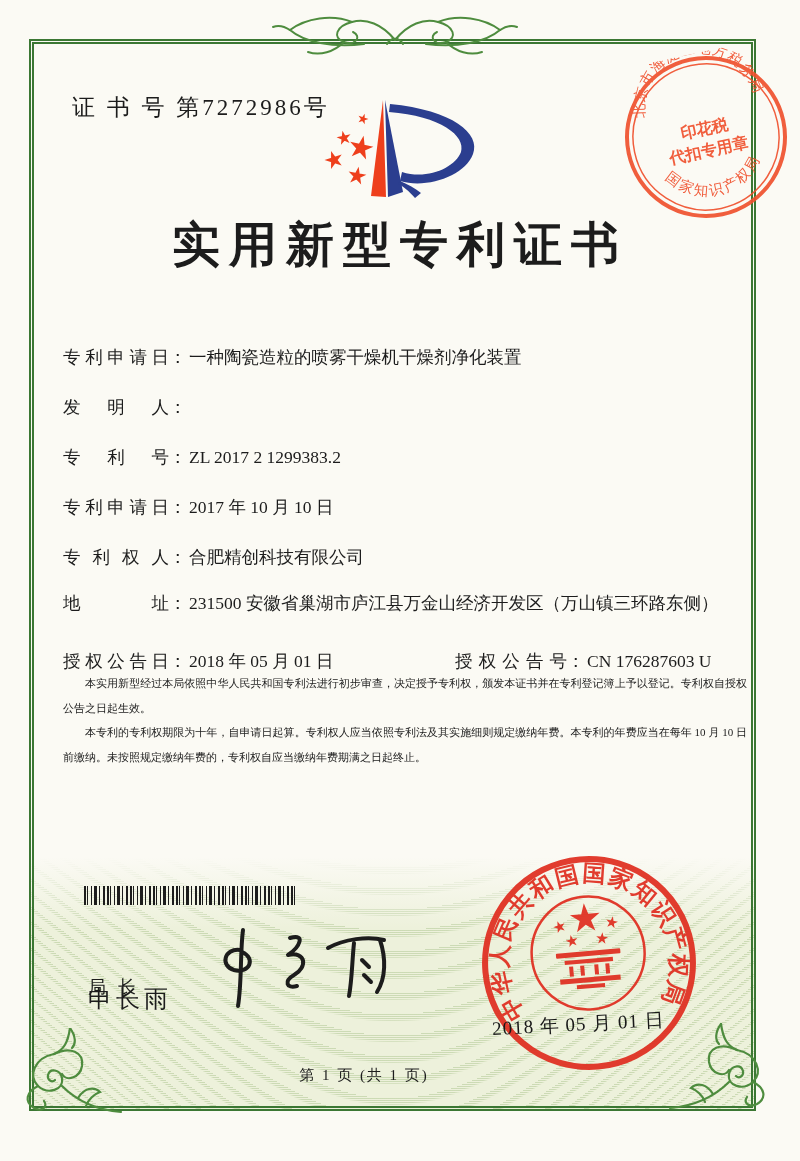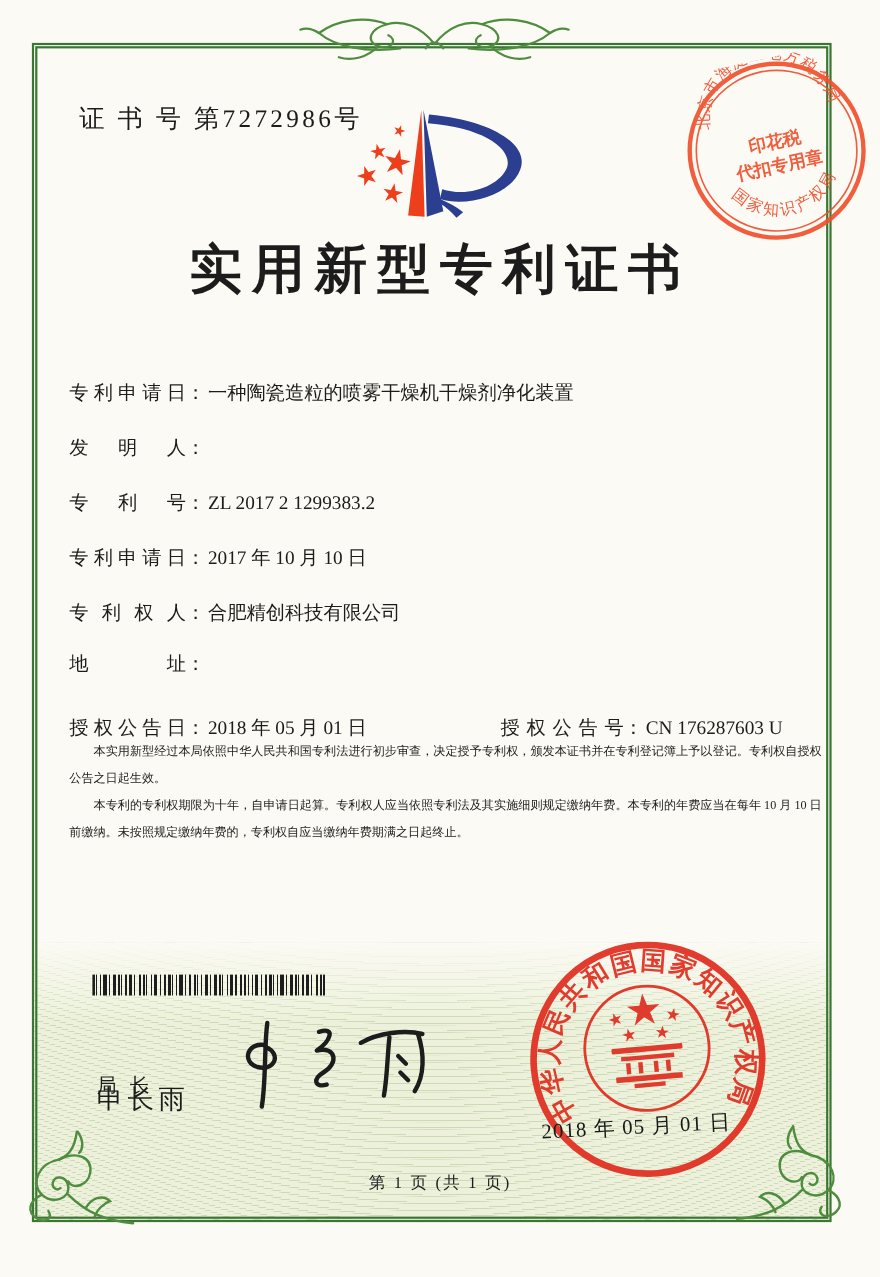--- a/index.html
+++ b/index.html
@@ -64,21 +64,21 @@
   .director-title{position:absolute;left:88px;top:944px;font-size:18px;letter-spacing:12px;margin-top:31px;}
   .director-name{position:absolute;left:88px;top:983px;font-size:24px;letter-spacing:4px;}
   .signature{position:absolute;left:212px;top:922px;width:200px;height:95px;}
 
   .tax-stamp{position:absolute;left:622px;top:53px;width:168px;height:168px;transform:rotate(-12deg);opacity:.92;}
   .grant-seal{position:absolute;left:478px;top:852px;width:222px;height:222px;transform:rotate(-5deg);opacity:.93;}
   .seal-date{
     position:absolute;left:492px;top:1010px;width:230px;font-size:19px;letter-spacing:1px;
     color:#181818;transform:rotate(-3deg);z-index:5;
   }
-  .footer{position:absolute;left:0;top:1066px;width:800px;text-align:center;font-size:15px;letter-spacing:2px;}
+  .footer{position:absolute;left:0;top:1066px;width:728px;text-align:center;font-size:15px;letter-spacing:2px;}
   svg text{font-family:"Liberation Serif","DejaVu Serif",serif;}
 </style>
 </head>
 <body>
 
 <div class="page">
 
   <div class="band"></div>
   <div class="frame"></div>
 
@@ -166,20 +166,21 @@
           <span class="f-value">2017 年 10 月 10 日</span>
       </div>
       <div class="field-row row-patentee">
         <span class="f-label">专利权人</span>
           <span class="f-colon">：</span>
           <span class="f-value">合肥精创科技有限公司</span>
       </div>
       <div class="field-row row-address">
         <span class="f-label">地址</span>
           <span class="f-colon">：</span>
+          <span class="f-value">231500 安徽省巢湖市庐江县万金山经济开发区（万山镇三环路东侧）</span>
       </div>
       <div class="field-row row-grant">
         <span class="f-label">授权公告日</span>
           <span class="f-colon">：</span>
           <span class="f-value">2018 年 05 月 01 日</span>
         <span class="grant-right">
           <span class="f-label">授权公告号</span>
             <span class="f-colon">：</span>
             <span class="f-value">CN 176287603 U</span>
         </span>

